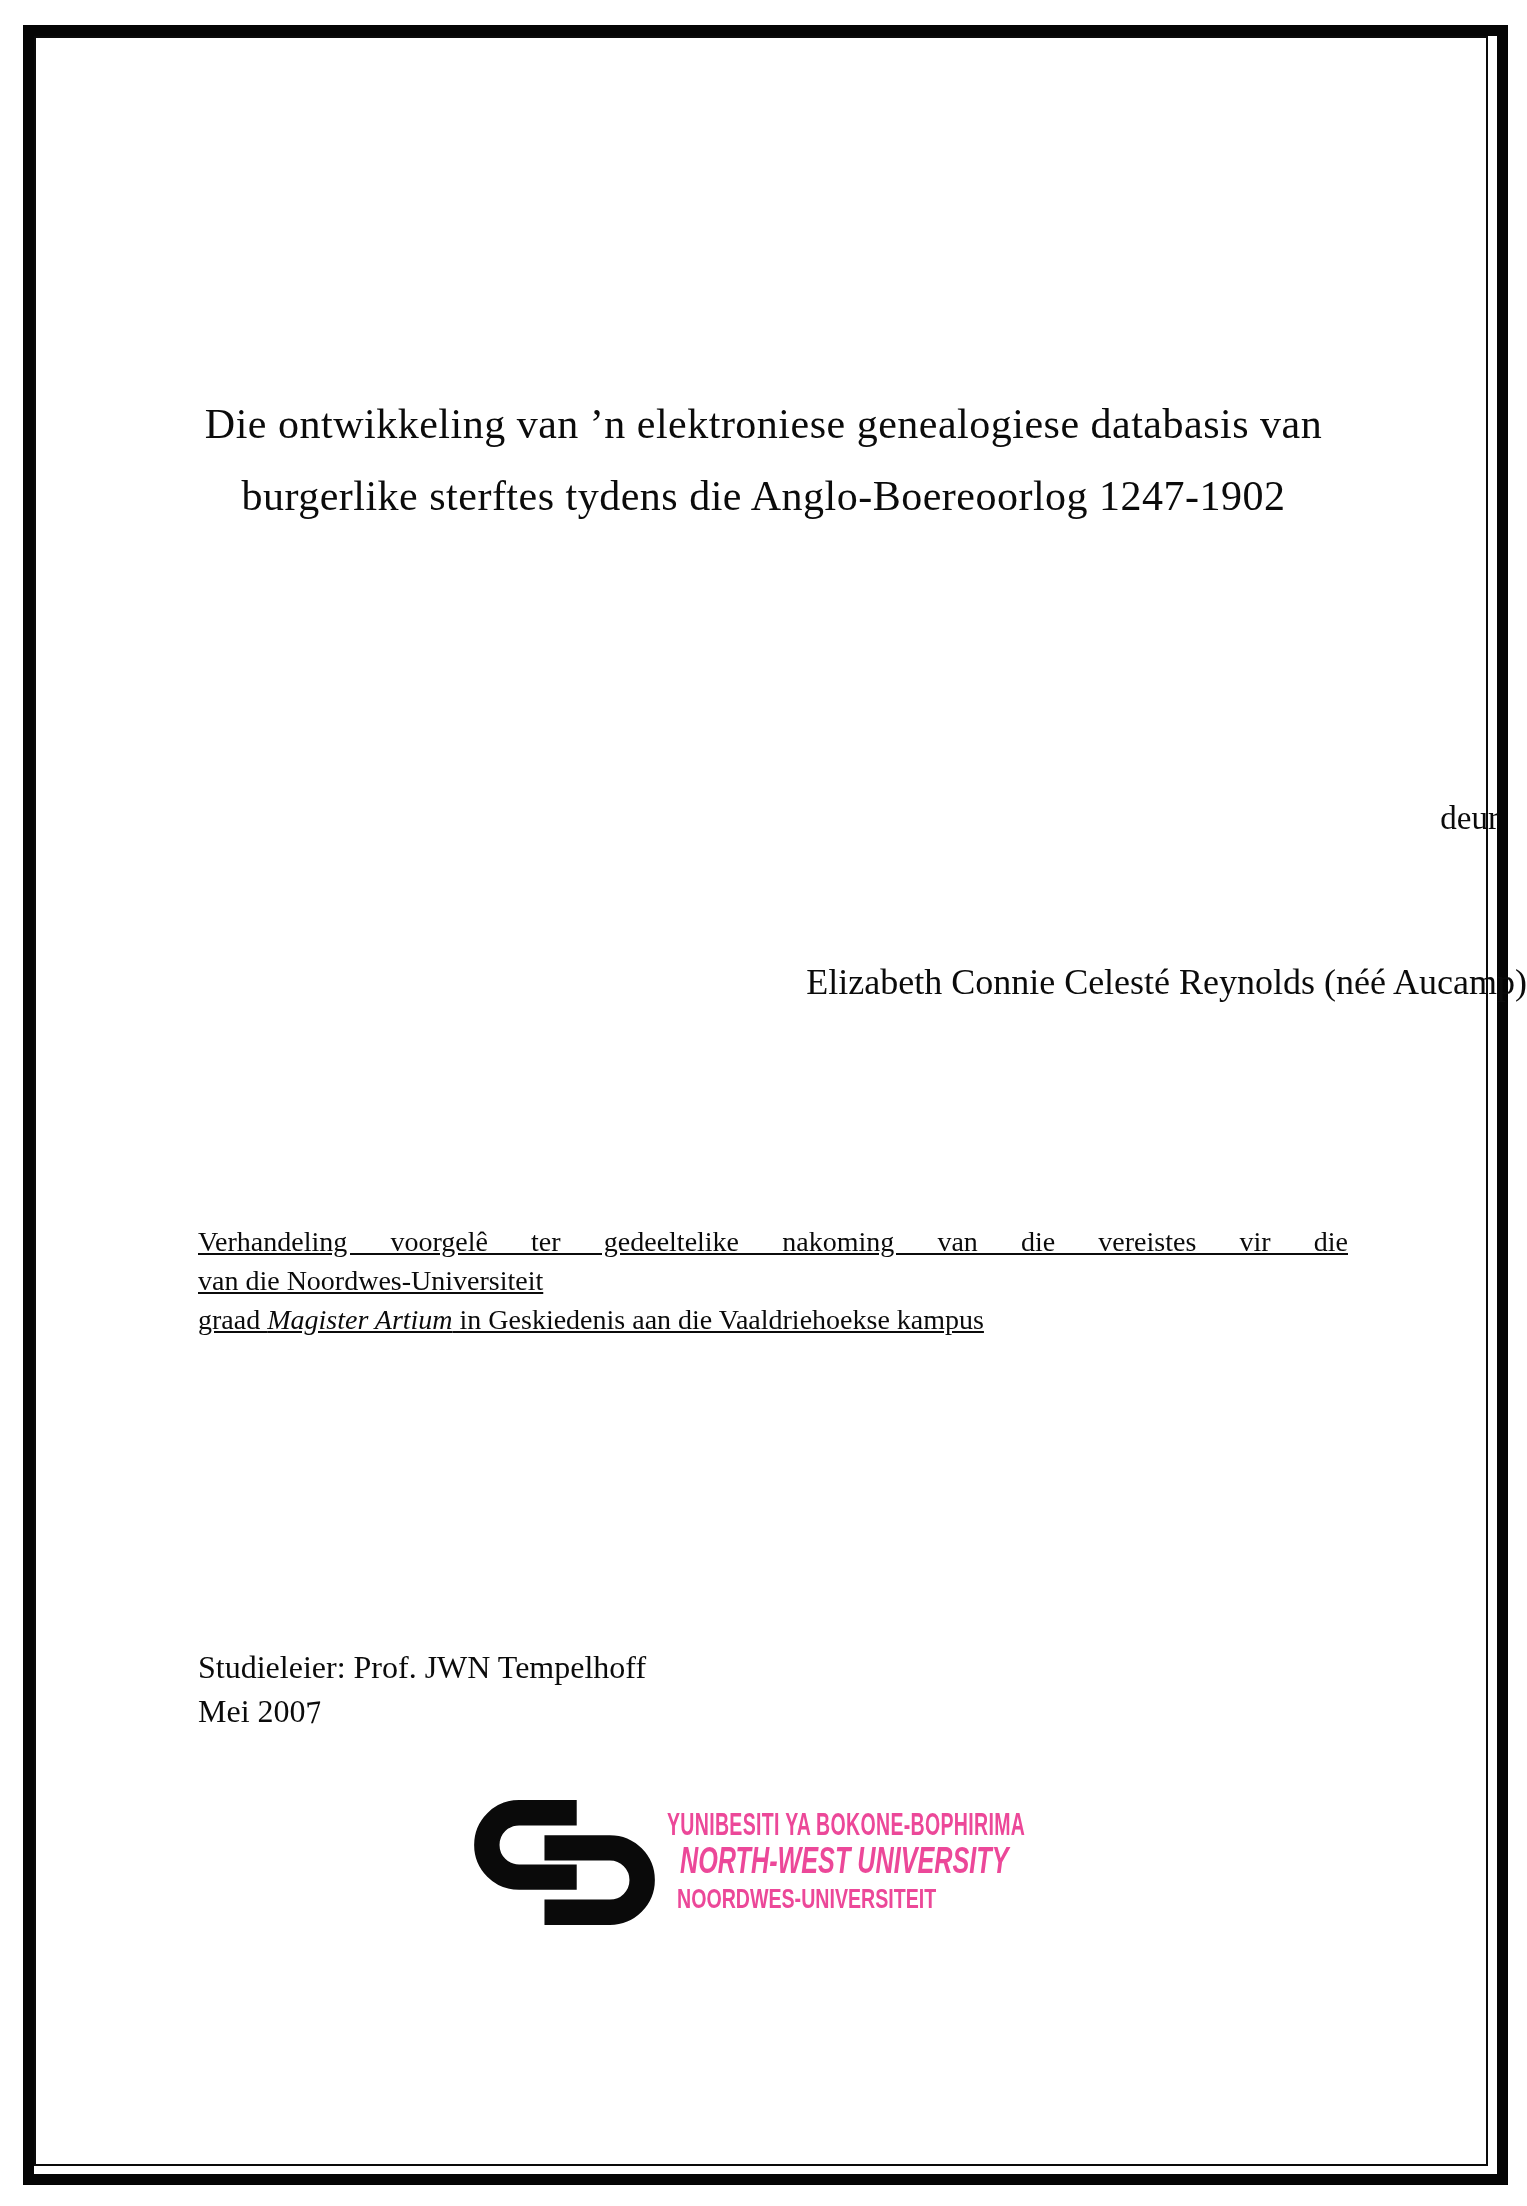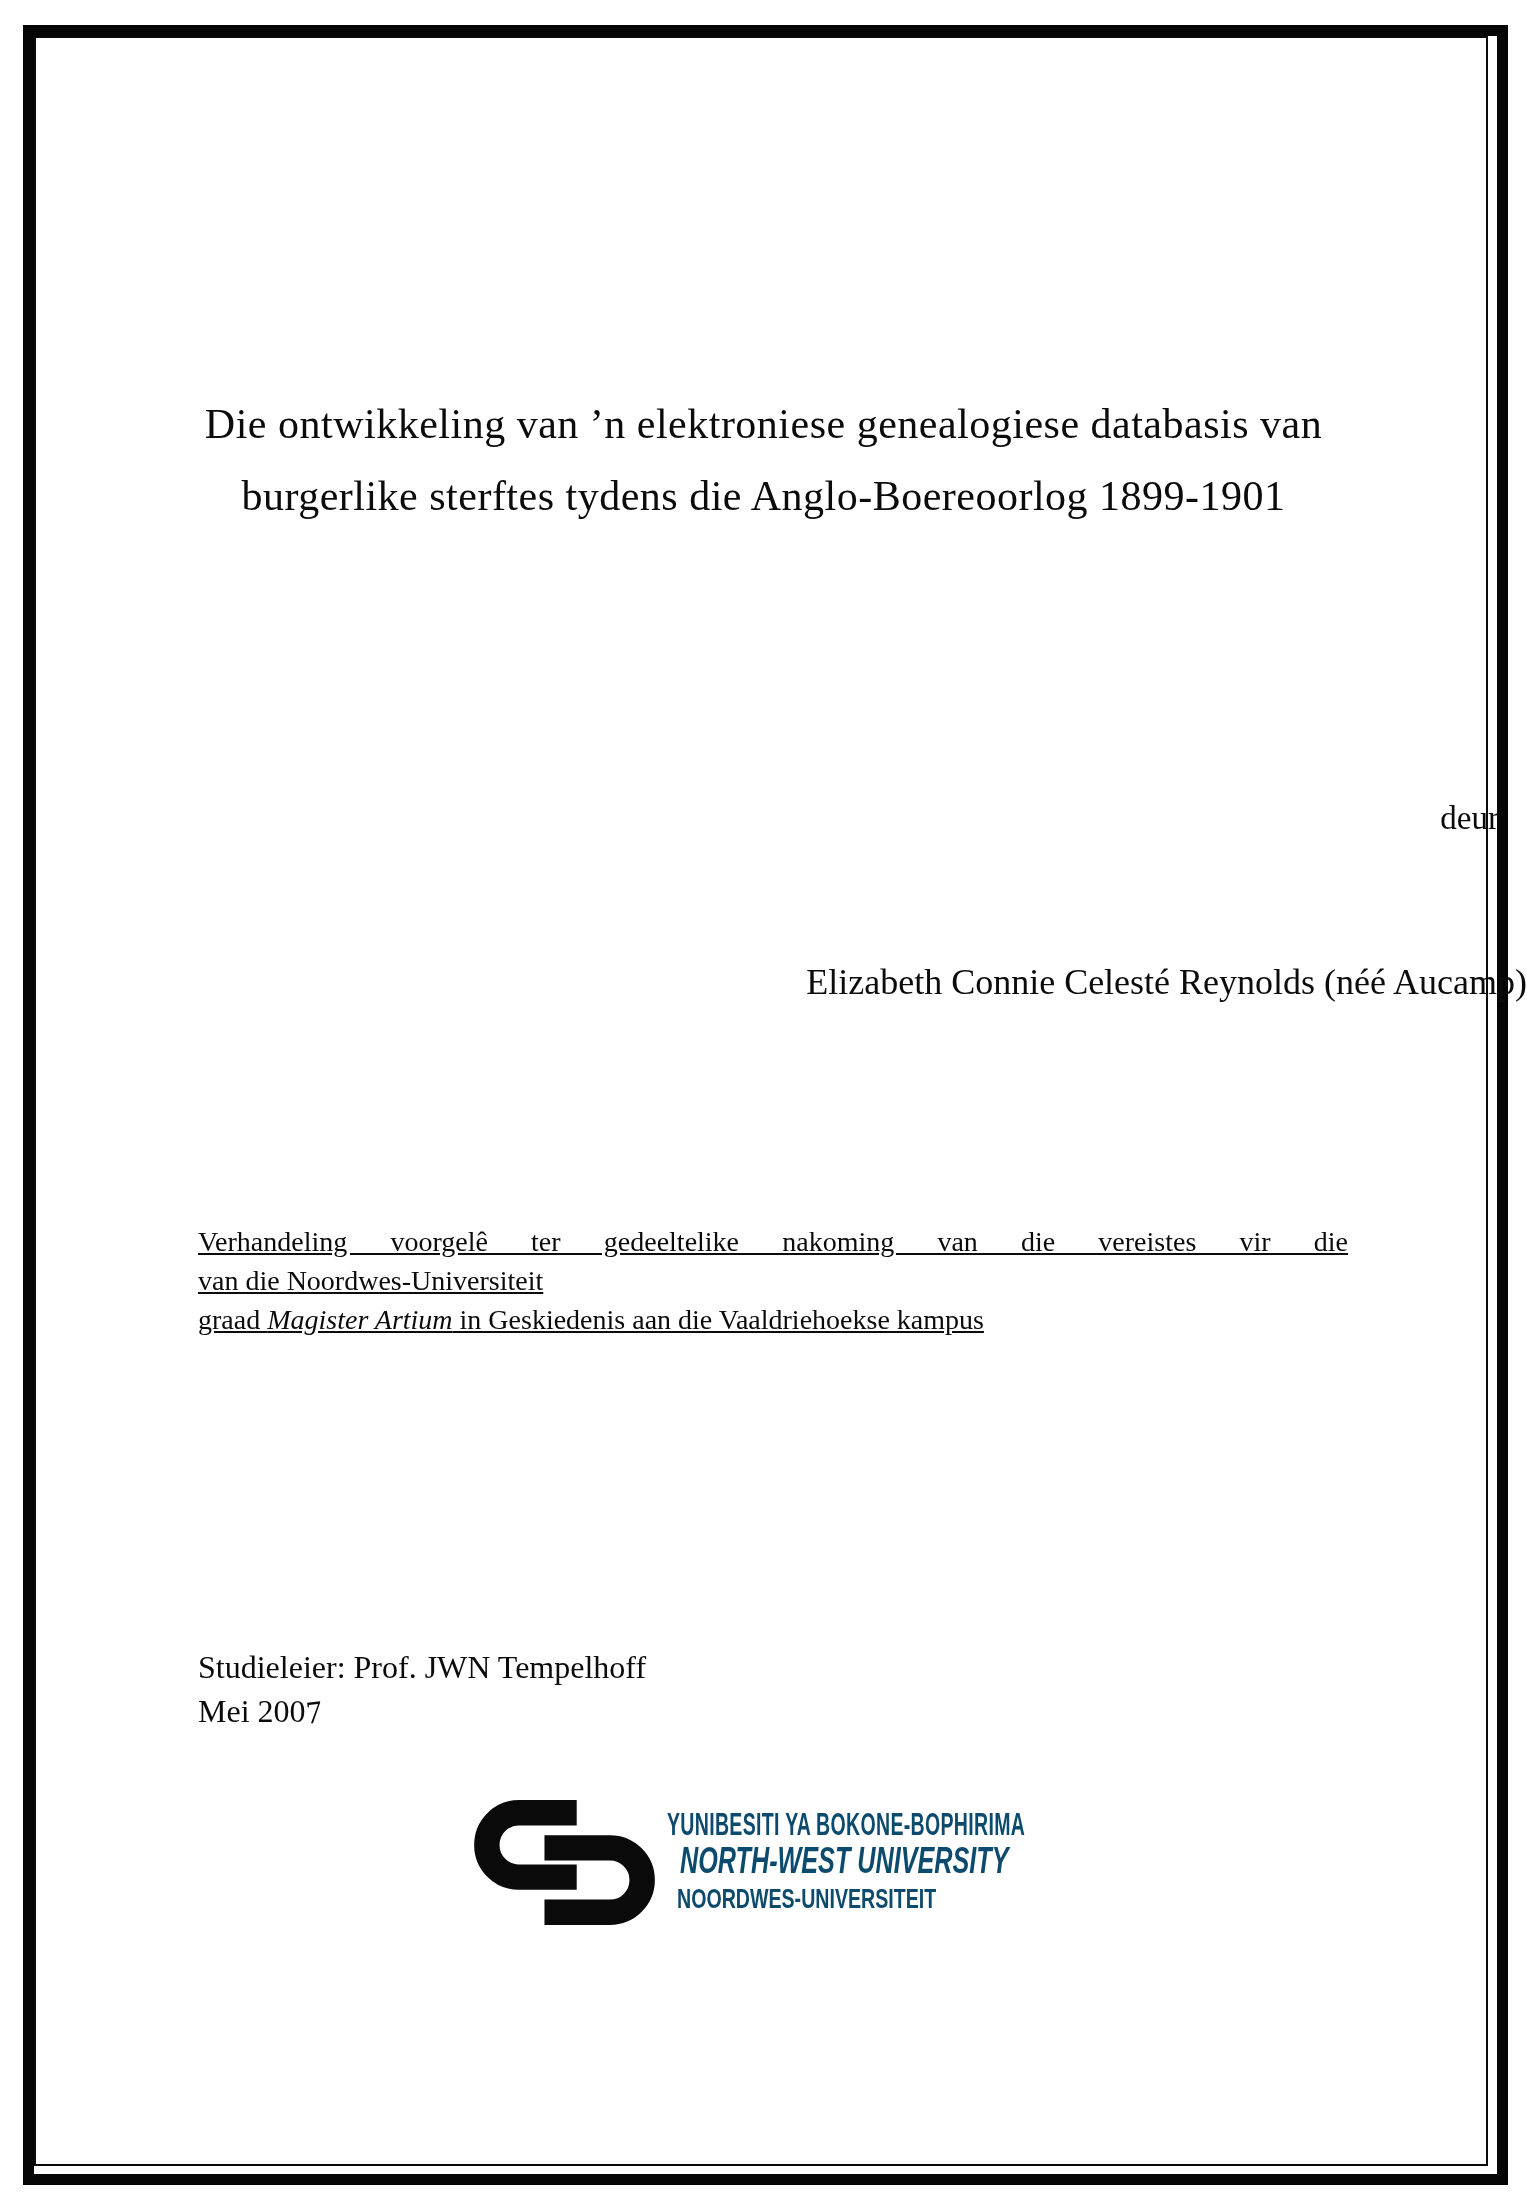--- a/index.html
+++ b/index.html
@@ -91,21 +91,21 @@
     width: 193px;
     height: 127px;
     flex: 0 0 auto;
     display: block;
   }
   .logo-text {
     margin-left: 6px;
     margin-top: 9px;
     font-family: "Liberation Sans", "DejaVu Sans", sans-serif;
     font-weight: 700;
-    color: #0c4a6e;
+    color: #ec4899;
     white-space: nowrap;
   }
   .logo-line { display: block; }
   .logo-line > span {
     display: inline-block;
     transform-origin: 0 50%;
   }
   .logo-line1 { font-size: 31px; line-height: 34px; }
   .logo-line1 > span { transform: scaleX(0.63); letter-spacing: 0.5px; }
   .logo-line2 { font-size: 36px; line-height: 38px; padding-left: 13px; font-style: italic; }
@@ -116,21 +116,21 @@
 </head>
 <body>
 
 <div class="page">
 
   <div class="frame-outer"></div>
   <div class="frame-inner"></div>
 
   <div class="title-block">
     <div>Die ontwikkeling van ’n elektroniese genealogiese databasis van</div>
-    <div>burgerlike sterftes tydens die Anglo-Boereoorlog 1899-1901</div>
+    <div>burgerlike sterftes tydens die Anglo-Boereoorlog 1247-1902</div>
   </div>
 
   <div class="byline">deur</div>
 
   <div class="author">Elizabeth Connie Celesté Reynolds (néé Aucamp)</div>
 
   <div class="thesis-statement">
     <div class="thesis-line-justify">Verhandeling voorgelê ter gedeeltelike nakoming van die vereistes vir die</div>
     <div>van die Noordwes-Universiteit</div>
     <div><span>graad </span><span class="italic">Magister Artium</span><span> in Geskiedenis aan die Vaaldriehoekse kampus</span></div>

